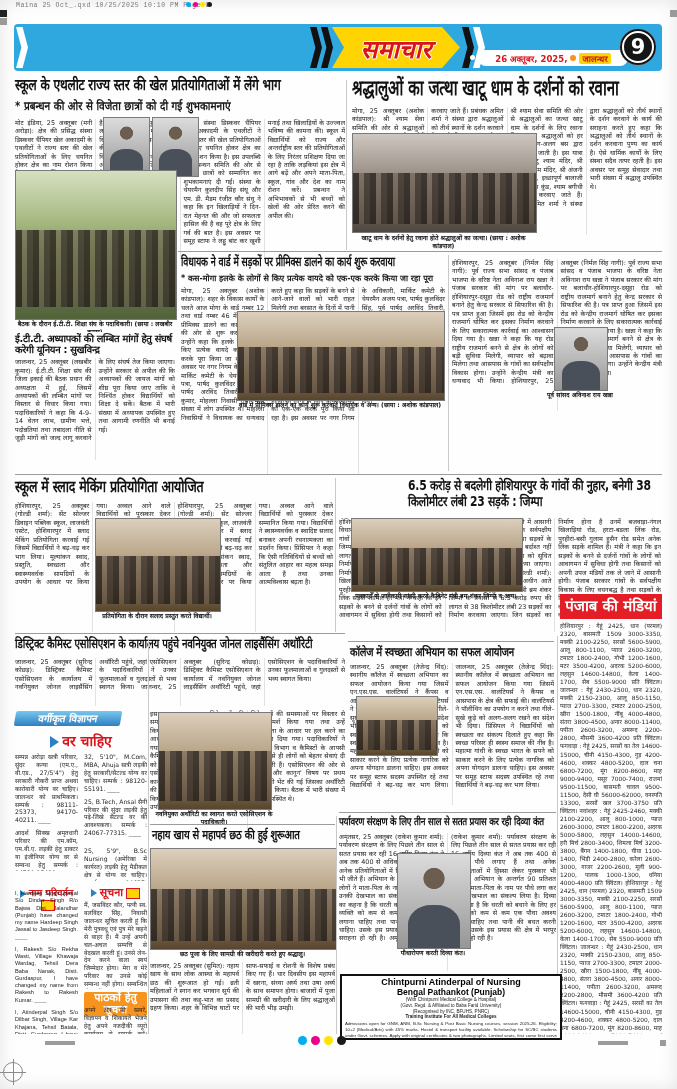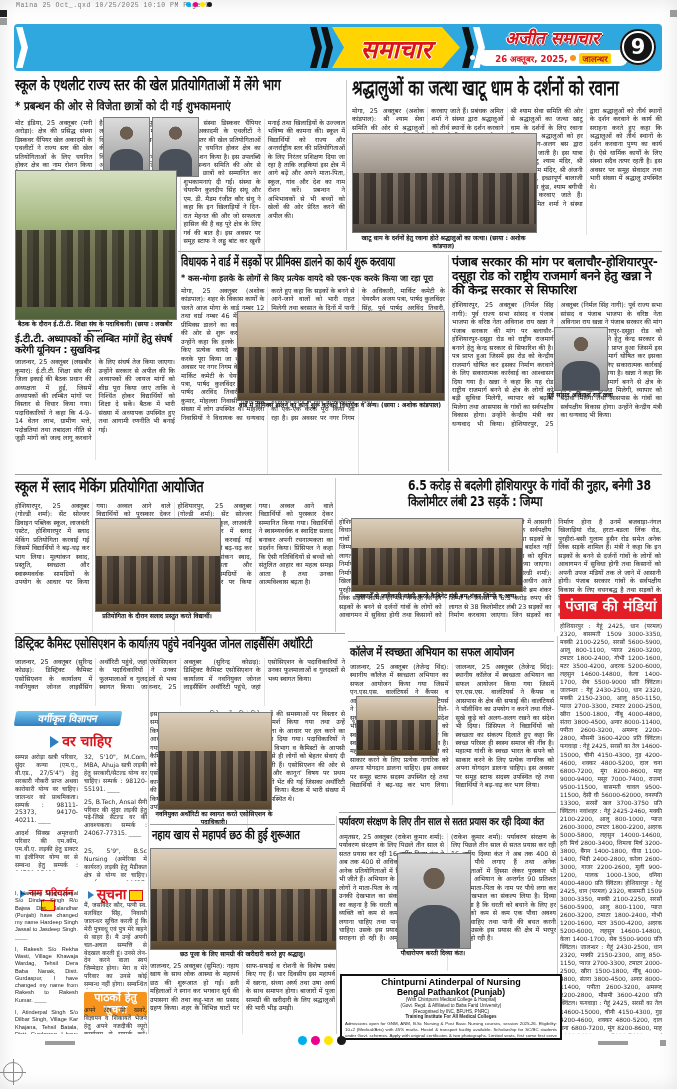--- a/index.html
+++ b/index.html
@@ -97,21 +97,20 @@
 
   <div class="mast">
     <span class="zz" style="left:2px;background:#fff;"></span>
     <span class="zz" style="left:296px;background:#111;"></span>
     <span class="zz" style="left:307px;background:#111;"></span>
     <div class="yellowband">
       <span>समाचार</span>
     </div>
     <span class="zz" style="left:448px;background:#111;"></span>
     <span class="zz" style="left:459px;background:#fff;"></span>
-    <div class="papername">अजीत समाचार</div>
     <span class="wdot" style="left:456px;top:31px;"></span>
     <div class="datepill">
       <span>26 अक्तूबर, 2025,</span>
       <span class="odot"></span>
       <span class="citychip">जालन्धर</span>
     </div>
     <span class="wdot" style="left:618px;top:31px;"></span>
     <div class="pgc">9</div>
   </div>
 
@@ -143,21 +142,20 @@
   <div class="b" style="left:181px;top:255px;width:264px;height:218px;">
     <div class="hl nw" style="font-size:13px;width:376px;transform:scaleX(.70);">विधायक ने वार्ड में सड़कों पर प्रीमिक्स डालने का कार्य शुरू करवाया</div>
     <div class="sub" style="font-size:8px;margin-top:3px;white-space:nowrap;overflow:hidden;">* कस-मोगा हलके के लोगों से किए प्रत्येक वायदे को एक-एक करके किया जा रहा पूरा</div>
     <div class="body c3" style="margin-top:4px;height:188px;">मोगा, 25 अक्तूबर (अशोक कांडपाल): शहर के विकास कार्यों के चलते आज मोगा के वार्ड नम्बर 12 तथा वार्ड नम्बर 46 में सड़कों पर प्रीमिक्स डालने का कार्य विधायक की ओर से शुरू करवाया गया। उन्होंने कहा कि हलके के लोगों से किए प्रत्येक वायदे को एक-एक करके पूरा किया जा रहा है। इस अवसर पर नगर निगम के अधिकारी, मार्किट कमेटी के चेयरमैन अजय पत्रा, पार्षद कुलविंदर सिंह, पूर्व पार्षद अरविंद तिवारी, बलराम कुमार, मोहल्ला निवासी तथा भारी संख्या में लोग उपस्थित थे। मोहल्ला निवासियों ने विधायक का धन्यवाद करते हुए कहा कि सड़कों के बनने से आने-जाने वालों को भारी राहत मिलेगी तथा बरसात के दिनों में पानी भरने की समस्या से भी छुटकारा मिलेगा। विधायक ने अधिकारियों को कार्य समय पर तथा गुणवत्ता से पूरा करने के निर्देश भी दिए। मोगा, 25 अक्तूबर (अशोक कांडपाल): शहर के विकास कार्यों के चलते आज मोगा के वार्ड नम्बर 12 तथा वार्ड नम्बर 46 में सड़कों पर प्रीमिक्स डालने का कार्य विधायक की ओर से शुरू करवाया गया। उन्होंने कहा कि हलके के लोगों से किए प्रत्येक वायदे को एक-एक करके पूरा किया जा रहा है। इस अवसर पर नगर निगम के अधिकारी, मार्किट कमेटी के चेयरमैन अजय पत्रा, पार्षद कुलविंदर सिंह, पूर्व पार्षद अरविंद तिवारी, बलराम कुमार, मोहल्ला निवासी तथा भारी संख्या में लोग उपस्थित थे। मोहल्ला निवासियों ने विधायक का धन्यवाद करते हुए कहा कि सड़कों के बनने से आने-जाने वालों को भारी राहत मिलेगी तथा बरसात के दिनों में पानी भरने की समस्या से भी छुटकारा मिलेगा। विधायक ने अधिकारियों को कार्य समय पर तथा गुणवत्ता से पूरा करने के निर्देश भी दिए।</div>
     <div class="ph ph-warm crowd" style="left:56px;top:56px;width:206px;height:88px;"></div>
     <div class="cap" style="position:absolute;left:56px;top:146px;width:206px;height:10px;">वार्ड में प्रीमिक्स डालने का कार्य शुरू करवाते विधायक व अन्य। (छाया : अशोक कांडपाल)</div>
   </div>
 
   <div class="vr" style="position:absolute;left:448px;top:255px;height:216px;"></div>
   <div class="b" style="left:452px;top:255px;width:210px;height:218px;">
-    <div class="hl" style="font-size:12.3px;line-height:1.15;">पंजाब सरकार की मांग पर बलाचौर-होशियारपुर-दसूहा रोड को राष्ट्रीय राजमार्ग बनने हेतु खन्ना ने की केन्द्र सरकार से सिफारिश</div>
     <div class="body c2" style="margin-top:4px;height:152px;">होशियारपुर, 25 अक्तूबर (निर्मल सिंह नागी): पूर्व राज्य सभा सांसद व पंजाब भाजपा के वरिष्ठ नेता अविनाश राय खन्ना ने पंजाब सरकार की मांग पर बलाचौर-होशियारपुर-दसूहा रोड को राष्ट्रीय राजमार्ग बनाने हेतु केन्द्र सरकार से सिफारिश की है। पत्र प्राप्त हुआ जिसमें इस रोड को केन्द्रीय राजमार्ग घोषित कर इसका निर्माण करवाने के लिए सकारात्मक कार्रवाई का आश्वासन दिया गया है। खन्ना ने कहा कि यह रोड राष्ट्रीय राजमार्ग बनने से क्षेत्र के लोगों को बड़ी सुविधा मिलेगी, व्यापार को बढ़ावा मिलेगा तथा आसपास के गांवों का सर्वपक्षीय विकास होगा। उन्होंने केन्द्रीय मंत्री का धन्यवाद भी किया। होशियारपुर, 25 अक्तूबर (निर्मल सिंह नागी): पूर्व राज्य सभा सांसद व पंजाब भाजपा के वरिष्ठ नेता अविनाश राय खन्ना ने पंजाब सरकार की मांग पर बलाचौर-होशियारपुर-दसूहा रोड को राष्ट्रीय राजमार्ग बनाने हेतु केन्द्र सरकार से सिफारिश की है। पत्र प्राप्त हुआ जिसमें इस रोड को केन्द्रीय राजमार्ग घोषित कर इसका निर्माण करवाने के लिए सकारात्मक कार्रवाई का आश्वासन दिया गया है। खन्ना ने कहा कि यह रोड राष्ट्रीय राजमार्ग बनने से क्षेत्र के लोगों को बड़ी सुविधा मिलेगी, व्यापार को बढ़ावा मिलेगा तथा आसपास के गांवों का सर्वपक्षीय विकास होगा। उन्होंने केन्द्रीय मंत्री का धन्यवाद भी किया।</div>
     <div class="ph ph-port" style="left:102px;top:72px;width:52px;height:62px;"></div>
     <div class="cap" style="position:absolute;left:92px;top:136px;width:72px;height:16px;">पूर्व सांसद अविनाश राय खन्ना</div>
   </div>
 
   <div class="hr" style="position:absolute;left:15px;top:474px;width:647px;"></div>
 
   <div class="b hl nw" style="left:15px;top:478px;font-size:16px;width:500px;transform:scaleX(.78);">स्कूल में स्लाद मेकिंग प्रतियोगिता आयोजित</div>
   <div class="b" style="left:15px;top:502px;width:318px;height:130px;">
     <div class="body c4" style="height:130px;">होशियारपुर, 25 अक्तूबर (गोल्डी शर्मा): सेंट सोल्जर डिवाइन पब्लिक स्कूल, लाजवंती एस्टेट, होशियारपुर में स्लाद मेकिंग प्रतियोगिता करवाई गई जिसमें विद्यार्थियों ने बढ़-चढ़ कर भाग लिया। मूल्यांकन स्वाद, प्रस्तुति, स्वच्छता और स्वास्थ्यवर्धक सामग्रियों के उपयोग के आधार पर किया गया। अव्वल आने वाले विद्यार्थियों को पुरस्कार देकर सम्मानित किया गया। विद्यार्थियों ने स्वास्थ्यवर्धक व स्वादिष्ट सलाद बनाकर अपनी रचनात्मकता का प्रदर्शन किया। प्रिंसिपल ने कहा कि ऐसी गतिविधियों से बच्चों को संतुलित आहार का महत्व समझ आता है तथा उनका आत्मविश्वास बढ़ता है। होशियारपुर, 25 अक्तूबर (गोल्डी शर्मा): सेंट सोल्जर डिवाइन पब्लिक स्कूल, लाजवंती एस्टेट, होशियारपुर में स्लाद मेकिंग प्रतियोगिता करवाई गई जिसमें विद्यार्थियों ने बढ़-चढ़ कर भाग लिया। मूल्यांकन स्वाद, प्रस्तुति, स्वच्छता और स्वास्थ्यवर्धक सामग्रियों के उपयोग के आधार पर किया गया। अव्वल आने वाले विद्यार्थियों को पुरस्कार देकर सम्मानित किया गया। विद्यार्थियों ने स्वास्थ्यवर्धक व स्वादिष्ट सलाद बनाकर अपनी रचनात्मकता का प्रदर्शन किया। प्रिंसिपल ने कहा कि ऐसी गतिविधियों से बच्चों को संतुलित आहार का महत्व समझ आता है तथा उनका आत्मविश्वास बढ़ता है।</div>
@@ -209,21 +207,21 @@
   </div>
 
   <div class="b redhead" style="left:15px;top:886px;width:63px;font-size:9.5px;text-align:center;"><span class="chv small"></span><span>नाम परिवर्तन</span><span class="stamp"></span></div>
   <div class="b cls eng" style="left:15px;top:890px;width:63px;height:144px;font-size:5.6px;">
     <div class="it">I, Hardeep Singh Jassal S/o Dinder Singh R/o Bajwa Dist. Jalandhar (Punjab) have changed my name Hardeep Singh Jassal to Jasdeep Singh.</div>
     <div class="it">I, Rakesh S/o Rekha Wasti, Village Khawaja Wardag, Tehsil Dera Baba Nanak, Distt. Gurdaspur, I have changed my name from Rakesh to Rakesh Kumar.</div>
     <div class="it">I, Atinderpal Singh S/o Dilbar Singh, Village Kar Khajana, Tehsil Batala, Distt. Gurdaspur, I have changed my name from Atinderpa Singh to Atinderpal Singh Sandhu.</div>
 
   </div>
 
-  <div class="b redhead" style="left:84px;top:884px;width:63px;font-size:14px;"><span class="chv small"></span><span>सूचना</span><span class="stamp"></span></div>
+  <div class="b redhead" style="left:84px;top:884px;width:63px;font-size:11px;"><span class="chv small"></span><span>सूचना</span><span class="stamp"></span></div>
   <div class="b cls" style="left:84px;top:901px;width:63px;height:88px;">मैं, जसविंदर कौर, पत्नी स्व. बलविंदर सिंह, निवासी जालन्धर सूचित करती हूं कि मेरी पुत्रवधू एवं पुत्र मेरे कहने से बाहर हैं। मैं उन्हें अपनी चल-अचल सम्पत्ति से बेदखल करती हूं। उनसे लेन-देन करने वाला स्वयं जिम्मेदार होगा। मेरा व मेरे परिवार का उनसे कोई सम्बन्ध नहीं होगा। सम्बन्धित नोट करें — g-Devinder Kaur.</div>
   <div class="b orangehead" style="left:84px;top:992px;width:63px;">पाठकों हेतु सूचना</div>
   <div class="b cls" style="left:84px;top:1006px;width:63px;height:28px;">अपने क्षेत्र की खबरें, विज्ञापन व शिकायतें भेजने हेतु अपने नजदीकी ब्यूरो कार्यालय से सम्पर्क करें। समाचार सामग्री दोपहर 2 बजे तक ही स्वीकार की जाएगी।</div>
 
   <div class="hr" style="position:absolute;left:150px;top:824px;width:185px;"></div>
   <div class="b hl nw" style="left:152px;top:828px;font-size:12.5px;width:232px;transform:scaleX(.79);">नहाय खाय से महापर्व छठ की हुई शुरूआत</div>
   <div class="ph ph-warm crowd" style="left:150px;top:848px;width:185px;height:100px;"></div>
   <div class="b cap" style="left:150px;top:950px;width:185px;height:10px;">छठ पूजा के लिए सामग्री की खरीदारी करते हुए श्रद्धालु।</div>
   <div class="b body c2" style="left:150px;top:962px;width:185px;height:72px;">जालन्धर, 25 अक्तूबर (सुमित): नहाय खाय के साथ लोक आस्था के महापर्व छठ की शुरूआत हो गई। व्रती महिलाओं ने स्नान कर भगवान सूर्य की उपासना की तथा कद्दू-भात का प्रसाद ग्रहण किया। शहर के विभिन्न घाटों पर साफ-सफाई व रोशनी के विशेष प्रबंध किए गए हैं। चार दिवसीय इस महापर्व में खरना, संध्या अर्घ्य तथा उषा अर्घ्य के साथ समापन होगा। बाजारों में पूजा सामग्री की खरीदारी के लिए श्रद्धालुओं की भारी भीड़ उमड़ी।</div>
 

